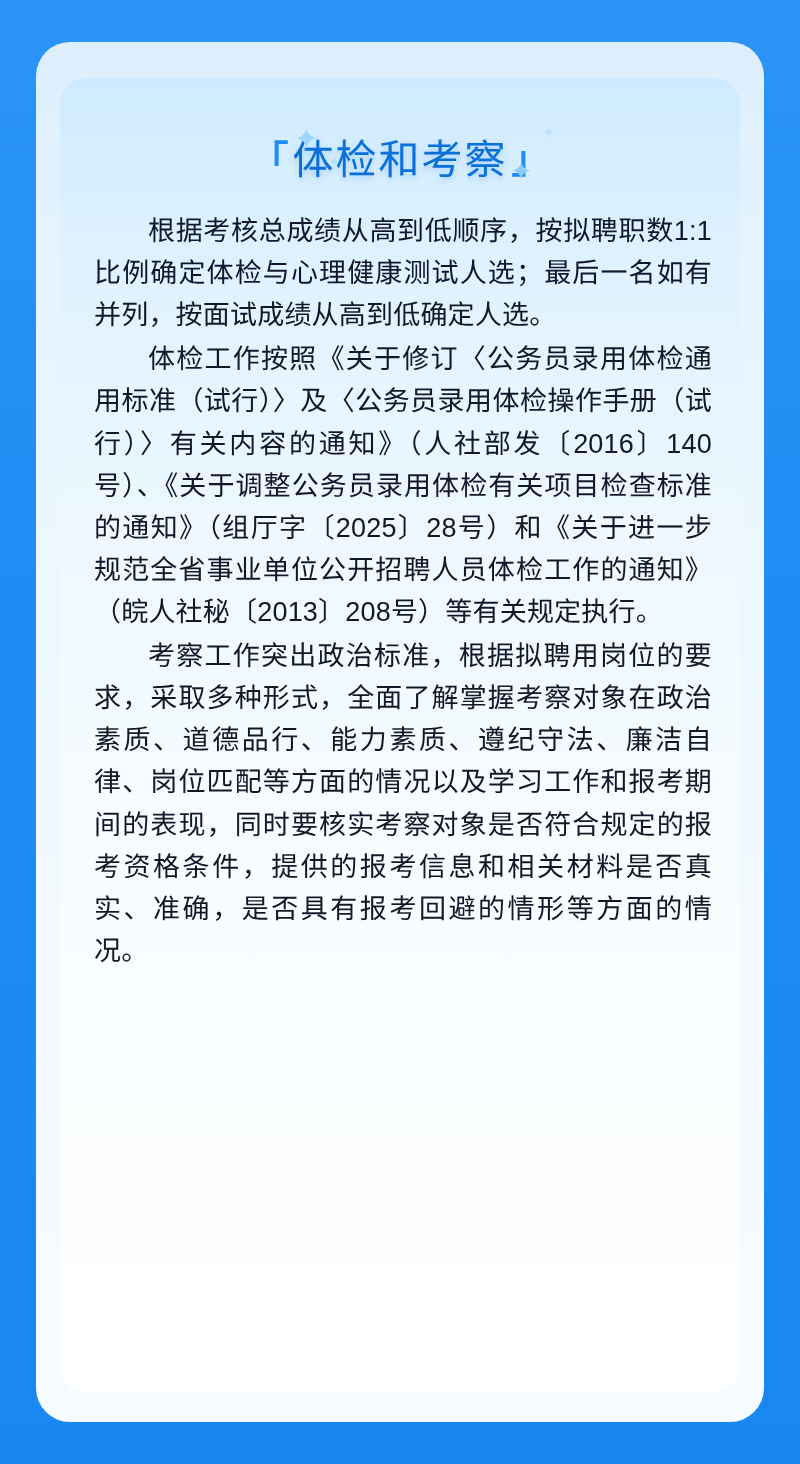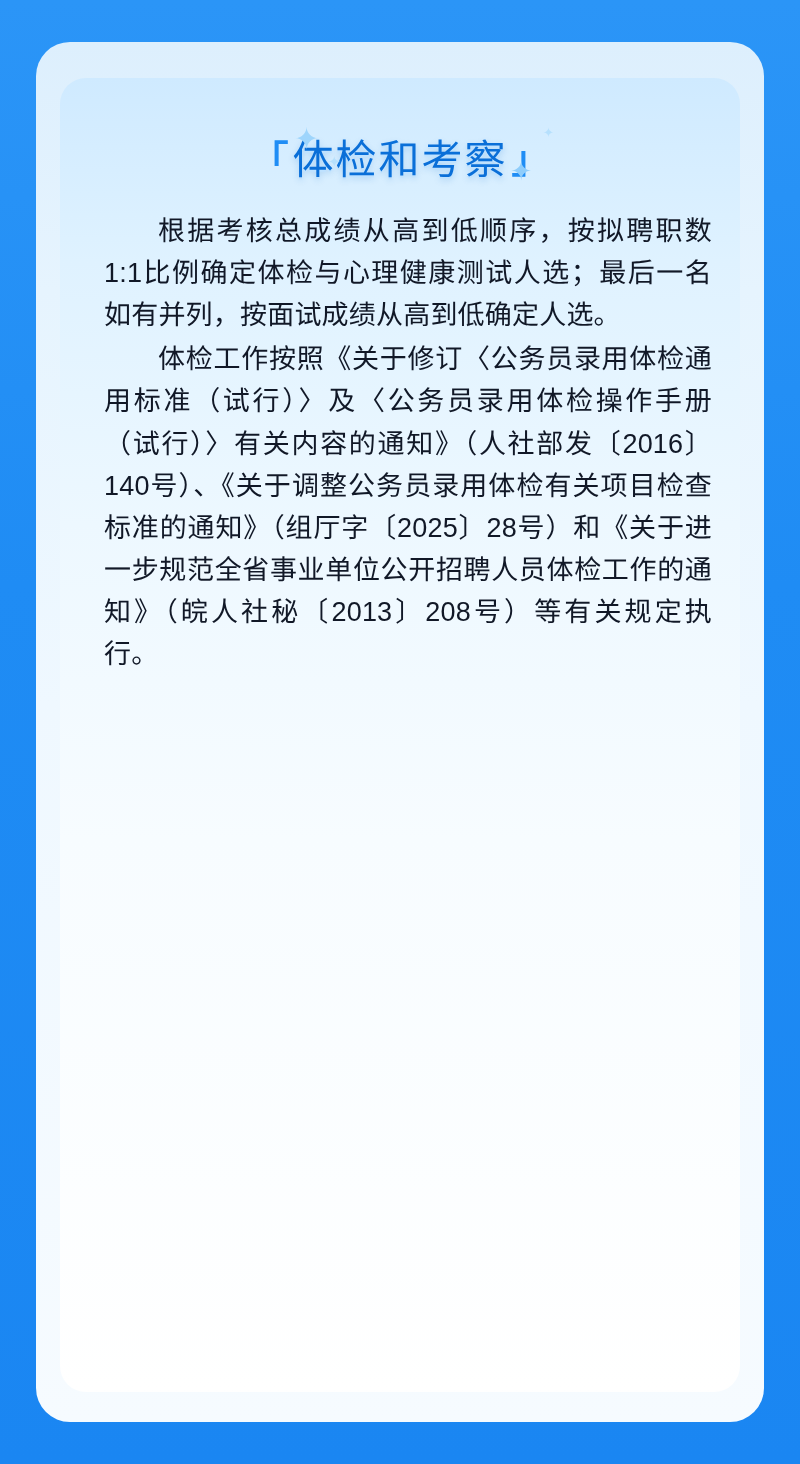--- a/index.html
+++ b/index.html
@@ -87,21 +87,21 @@
   
   .body-text {
     color: #111827;
     font-size: 27px;
     line-height: 1.56;
     letter-spacing: 0.2px;
     text-align: justify;
     text-justify: inter-ideograph;
   }
   .body-text p {
-    margin: 0 0 2px 16px;
+    margin: 0 0 2px 6px;
     text-indent: 2em;
   }
 </style>
 </head>
 <body>
 
 <div class="page">
   <div class="outer-card">
     <div class="inner-card">
 
@@ -111,17 +111,18 @@
         <span class="sparkle s3">✦</span>
         <span class="sparkle s4">✦</span>
         <span class="bracket">「</span>
         <span class="title-text">体检和考察</span>
         <span class="bracket">」</span>
       </div>
 
       <div class="body-text">
         <p>根据考核总成绩从高到低顺序，按拟聘职数1:1比例确定体检与心理健康测试人选；最后一名如有并列，按面试成绩从高到低确定人选。</p>
         <p>体检工作按照《关于修订〈公务员录用体检通用标准（试行）〉及〈公务员录用体检操作手册（试行）〉有关内容的通知》（人社部发〔2016〕140号）、《关于调整公务员录用体检有关项目检查标准的通知》（组厅字〔2025〕28号）和《关于进一步规范全省事业单位公开招聘人员体检工作的通知》（皖人社秘〔2013〕208号）等有关规定执行。</p>
+        <p>考察工作突出政治标准，根据拟聘用岗位的要求，采取多种形式，全面了解掌握考察对象在政治素质、道德品行、能力素质、遵纪守法、廉洁自律、岗位匹配等方面的情况以及学习工作和报考期间的表现，同时要核实考察对象是否符合规定的报考资格条件，提供的报考信息和相关材料是否真实、准确，是否具有报考回避的情形等方面的情况。</p>
       </div>
 
     </div>
   </div>
 </div>
 
 </body></html>

